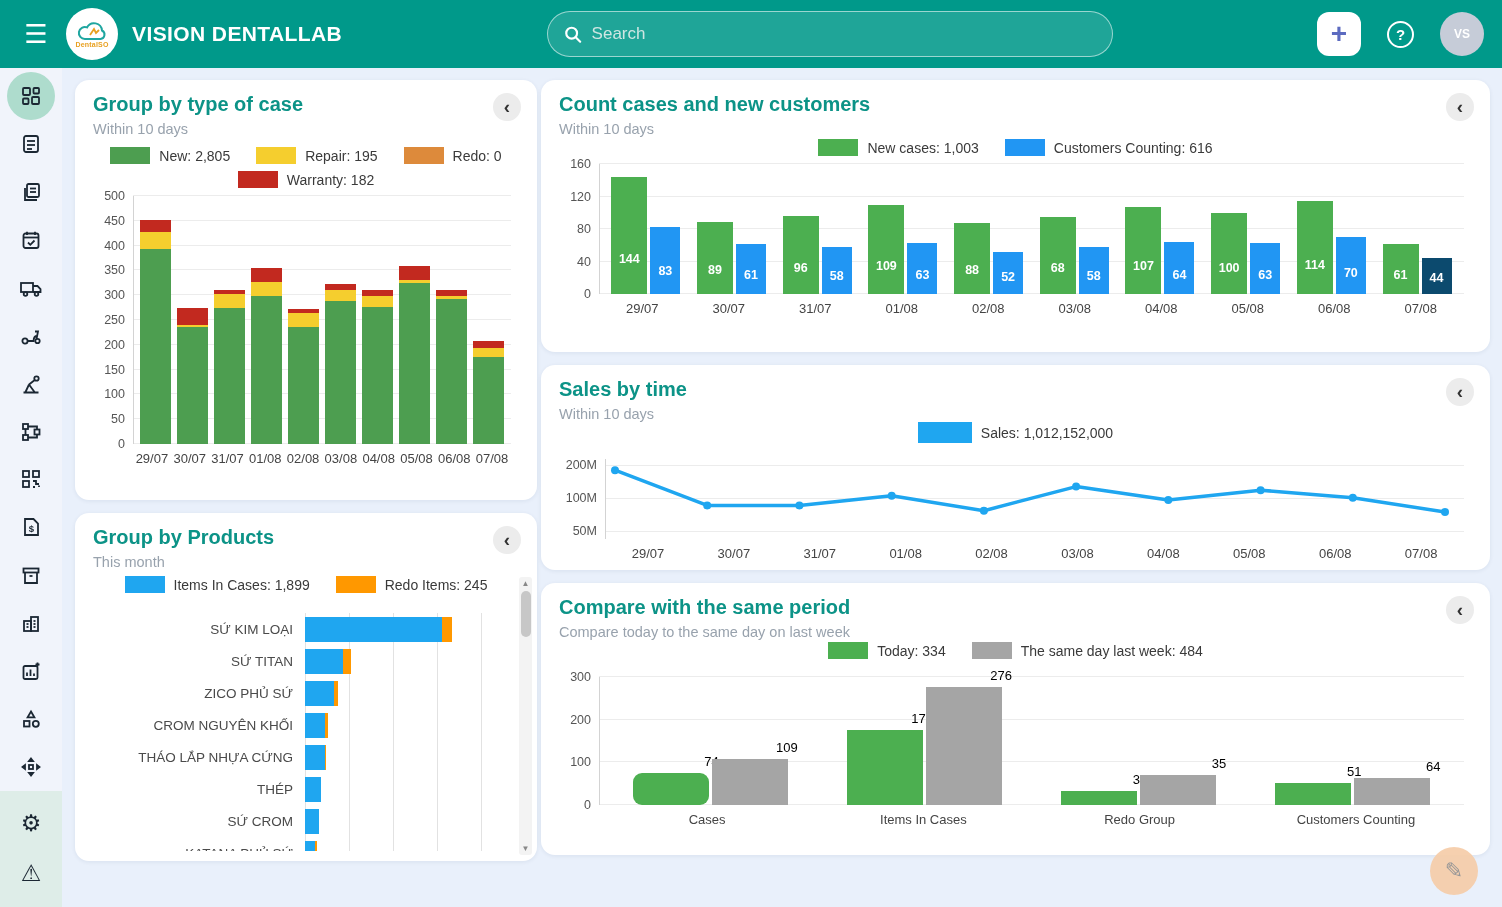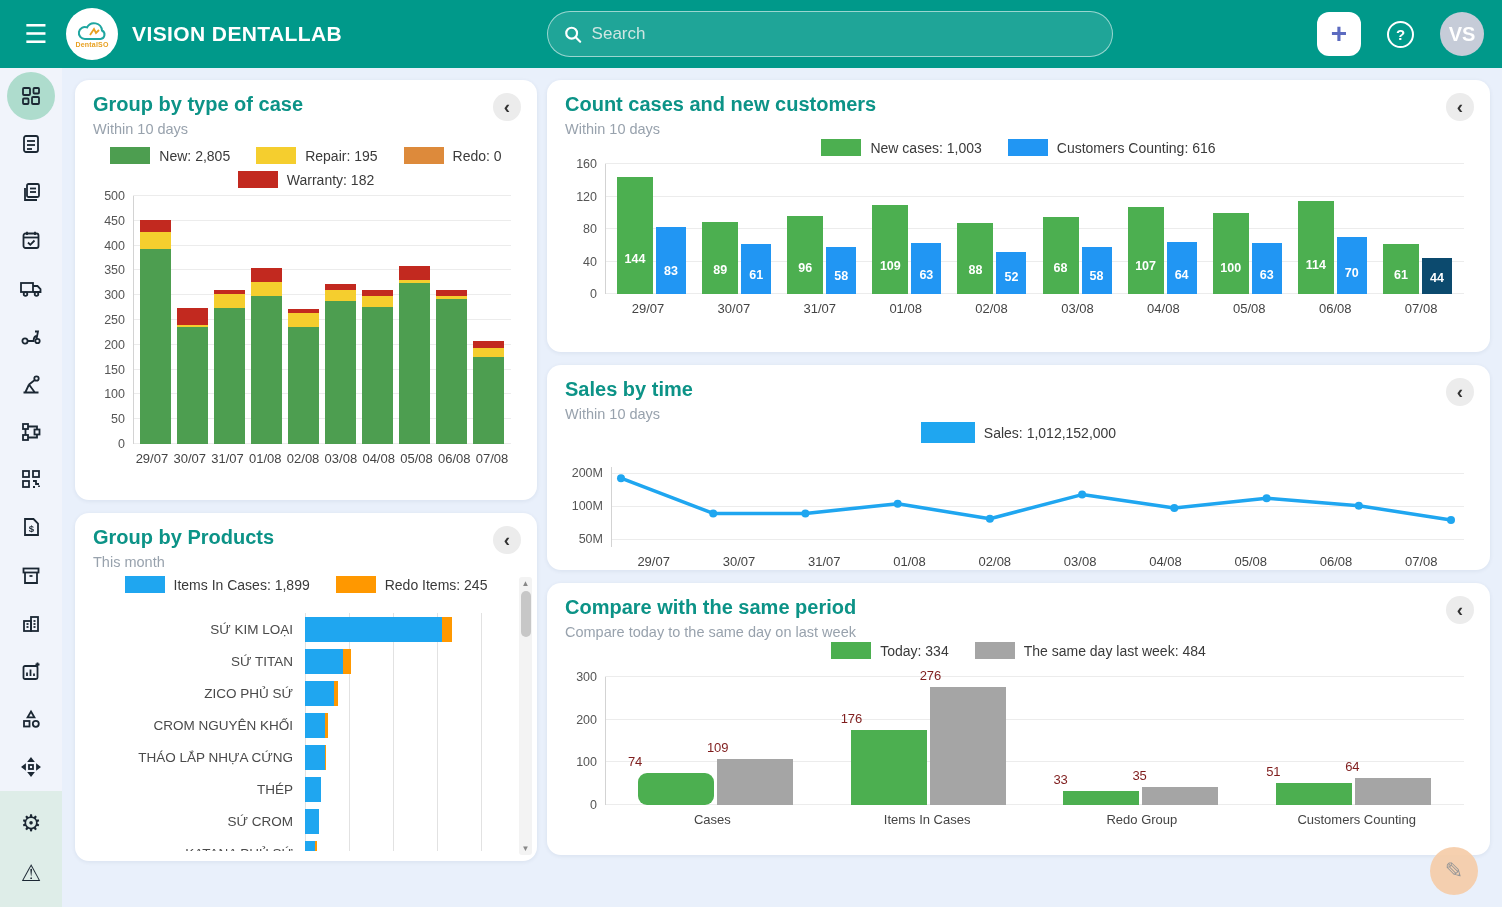--- a/index.html
+++ b/index.html
@@ -19,33 +19,33 @@
   .search { width:566px; height:46px; border:1px solid rgba(255,255,255,.55); border-radius:23px;
             background:rgba(255,255,255,.12); display:flex; align-items:center; padding:0 16px; }
   .search input { background:transparent; border:none; outline:none; color:#fff; font-size:17px; margin-left:10px; width:100%; }
   .search input::placeholder { color:#cfe6e2; }
   .hdr-right { display:flex; align-items:center; gap:26px; }
   .add-btn { width:44px; height:44px; border:none; border-radius:12px; background:#fff; color:#5c6bc0;
              font-size:28px; line-height:1; cursor:pointer; font-weight:bold; }
   .help-btn { width:27px; height:27px; border-radius:50%; border:2.5px solid #fff; background:transparent;
               color:#fff; font-size:15px; font-weight:bold; cursor:pointer; display:flex; align-items:center; justify-content:center; }
   .avatar { width:44px; height:44px; border-radius:50%; background:#c6ccd8; color:#fff; font-weight:bold;
-            font-size:20px; display:flex; align-items:center; justify-content:center; }
+            font-size:12px; display:flex; align-items:center; justify-content:center; }
 
   
   .body-row { flex:1; display:flex; overflow:hidden; }
   .sidebar { width:62px; background:#f1f4fb; display:flex; flex-direction:column; align-items:center; padding-top:4px; }
   .nav-btn { width:48px; height:48px; border:none; background:transparent; display:flex; align-items:center;
              justify-content:center; cursor:pointer; border-radius:50%; color:#1b2733; }
   .nav-btn.active { background:#aedccd; }
   .nav-glyph { font-size:23px; color:#1b2733; }
   .sidebar-bottom { margin-top:auto; width:62px; background:#deede8; display:flex; flex-direction:column;
                     align-items:center; padding:8px 0 10px; gap:2px; }
 
-  .main { flex:1; display:flex; gap:10px; padding:12px 12px 0 13px; overflow:hidden; position:relative; }
+  .main { flex:1; display:flex; gap:4px; padding:12px 12px 0 13px; overflow:hidden; position:relative; }
   .col-left { width:462px; flex:0 0 462px; display:flex; flex-direction:column; gap:13px; }
   .col-right { flex:1; display:flex; flex-direction:column; gap:13px; }
 
   .card { background:#fff; border-radius:14px; box-shadow:0 1px 4px rgba(30,50,90,.08);
           padding:13px 18px; position:relative; overflow:hidden; }
   .card-title { color:#0c9387; font-size:20px; font-weight:bold; }
   .card-sub { color:#98a2ad; font-size:14.5px; margin-top:5px; }
   .collapse-btn { position:absolute; top:13px; right:16px; width:28px; height:28px; border-radius:50%;
                   border:none; background:#ececec; color:#333; font-size:19px; font-weight:bold;
                   cursor:pointer; line-height:26px; }
@@ -60,21 +60,21 @@
   .axisline { position:absolute; left:0; top:0; bottom:0; width:1px; background:#d3d3d3; }
   .ytick { position:absolute; right:100%; padding-right:8px; font-size:12.5px; color:#555;
            transform:translateY(50%); white-space:nowrap; }
   .bar-row { position:absolute; left:0; right:0; top:0; bottom:0; display:flex; align-items:flex-end;
              justify-content:space-around; padding:0 4px; }
   .bar-group { display:flex; align-items:flex-end; gap:3px; }
   .stack { display:flex; flex-direction:column-reverse; }
   .gbar { position:relative; }
   .bar-val { position:absolute; bottom:24%; left:-4px; right:-4px; text-align:center; color:#fff;
              font-weight:bold; font-size:12.5px; }
-  .bar-val-above { position:absolute; top:-19px; left:-10px; right:-10px; text-align:left; color:#7f1d1d; font-size:13px; }
+  .bar-val-above { position:absolute; top:-19px; left:-10px; right:-10px; text-align:right; color:#000000; font-size:13px; }
   .x-row { display:flex; justify-content:space-around; margin-left:40px; margin-right:8px;
            padding-top:7px; font-size:13px; color:#444; }
   .x-row span { flex:1; text-align:center; white-space:nowrap; }
 
   
   .hchart { position:relative; margin-top:2px; height:238px; overflow:hidden; margin-right:20px; }
   .hgrid-layer { position:absolute; left:212px; right:0; top:0; bottom:0; }
   .vgrid { position:absolute; top:0; bottom:0; width:1px; background:#e2e2e2; }
   .hrow { display:flex; align-items:center; height:32px; position:relative; }
   .hlabel { width:212px; flex:0 0 212px; text-align:right; padding-right:12px; font-size:13.5px; color:#4a4a4a; }
@@ -622,21 +622,21 @@
               </div>
             </div>
         </div>
 
         <div class="card" style="height:205px">
           <div class="card-head">
             <div class="card-title">Sales by time</div>
             <div class="card-sub">Within 10 days</div>
           </div>
           <button class="collapse-btn"><span>‹</span></button>
-          <div class="legend" id="legend-2" style="margin:0 auto 24px">
+          <div class="legend" id="legend-2" style="margin:0 auto 16px">
               <div class="legend-item">
                 <span class="swatch swatch-lg" style="background: rgb(31, 166, 240);"></span>
                 <span>Sales: 1,012,152,000</span>
               </div>
             </div>
           <div id="chart-2">
               <div class="plot" style="height: 80px; margin-left: 46px;">
                 <div class="gridline" style="top: 5.61396px;"></div>
                 <div class="ytick" style="bottom: 74.386px;">200M</div>
                 <div class="gridline" style="top: 38.6518px;"></div>
@@ -714,21 +714,21 @@
                       <span class="bar-val-above">176</span>
                     </div>
                     <div class="gbar" style="width: 76px; height: 117.76px; background: rgb(165, 165, 165);">
                       <span class="bar-val-above">276</span>
                     </div>
                   </div>
                   <div class="bar-group">
                     <div class="gbar" style="width: 76px; height: 14.08px; background: rgb(76, 175, 80); padding-left: 48px;">
                       <span class="bar-val-above">33</span>
                     </div>
-                    <div class="gbar" style="width: 76px; height: 18px; background: rgb(165, 165, 165);">
+                    <div class="gbar" style="width: 76px; height: 30px; background: rgb(165, 165, 165);">
                       <span class="bar-val-above">35</span>
                     </div>
                   </div>
                   <div class="bar-group">
                     <div class="gbar" style="width: 76px; height: 21.76px; background: rgb(76, 175, 80);">
                       <span class="bar-val-above">51</span>
                     </div>
                     <div class="gbar" style="width: 76px; height: 27.3067px; background: rgb(165, 165, 165);">
                       <span class="bar-val-above">64</span>
                     </div>

